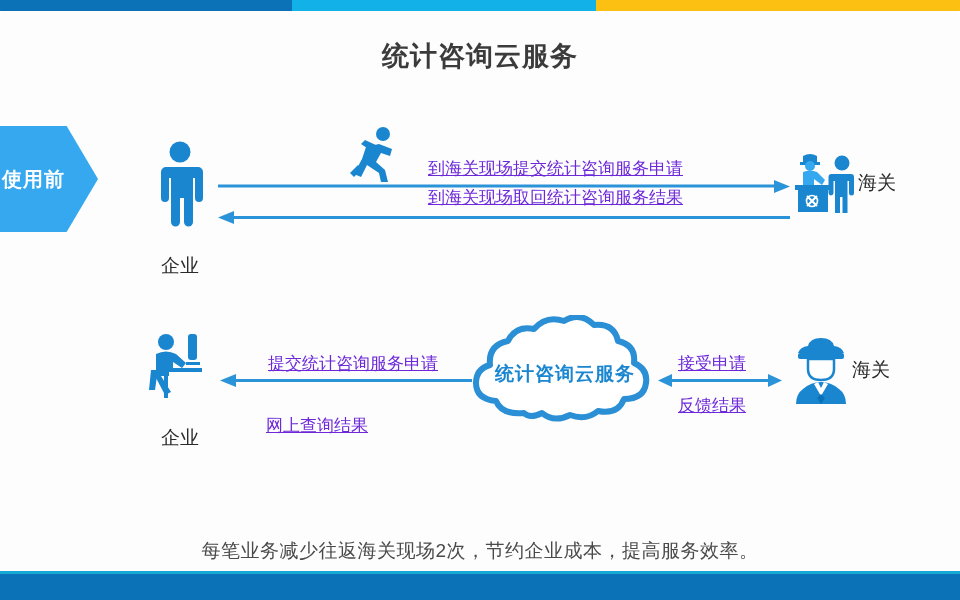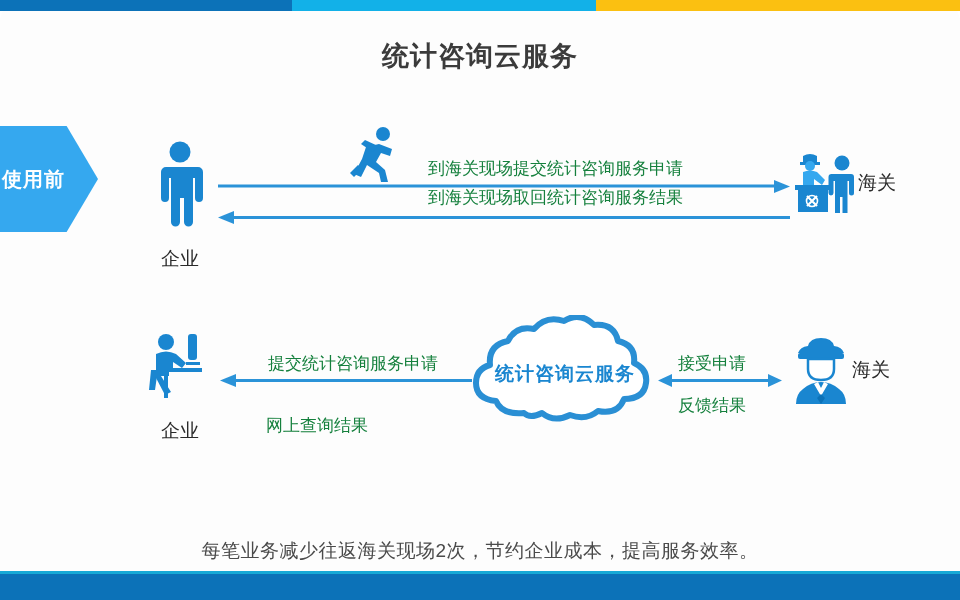--- a/index.html
+++ b/index.html
@@ -89,36 +89,37 @@
   #chevron-after  { top: 312px; height: 108px; }
 
   
   .actor {
     position: absolute;
     text-align: center;
   }
   .actor-label {
     font-size: 19px;
     color: #2a2a2a;
-    margin-top: 12px;
+    margin-top: 19px;
     white-space: nowrap;
   }
   .actor-inline {
     position: absolute;
     display: flex;
     align-items: center;
   }
   .actor-inline .actor-label { margin-top: 0; }
 
   
   .flow-text {
     position: absolute;
     font-size: 17px;
-    color: #15803d;
+    color: #6d28d9;
     white-space: nowrap;
+    text-decoration: underline;
   }
 
   
   .arrow-svg { position: absolute; overflow: visible; }
 
   
   .cloud-wrap { position: absolute; }
   .cloud-text {
     position: absolute;
     left: 0; top: 0;

